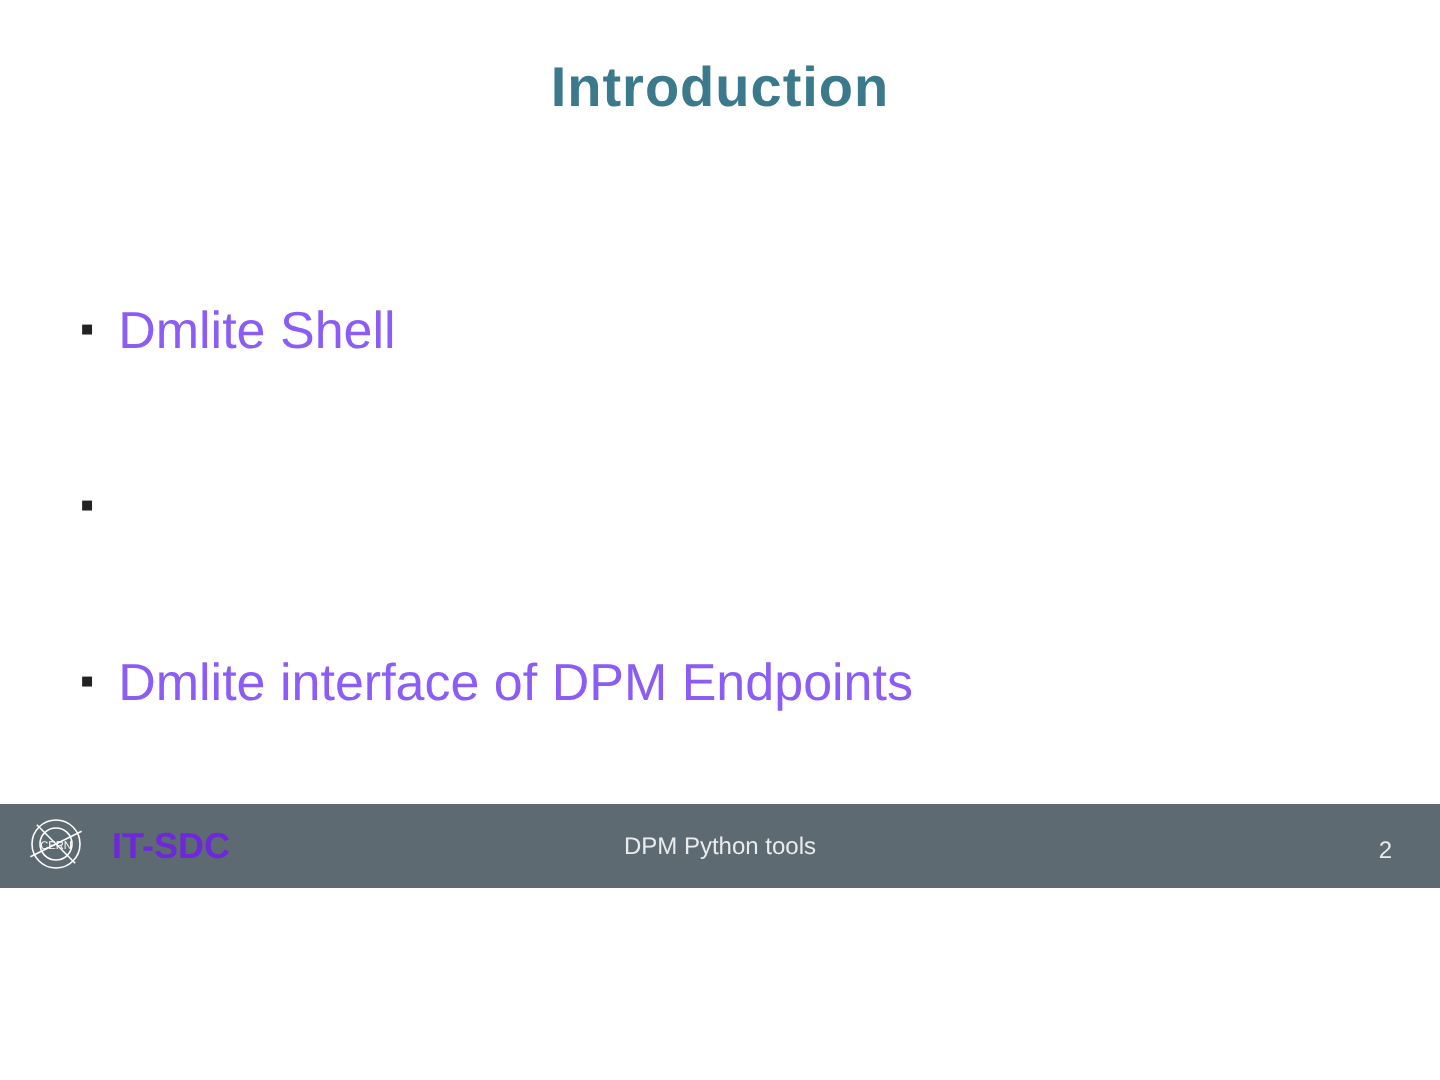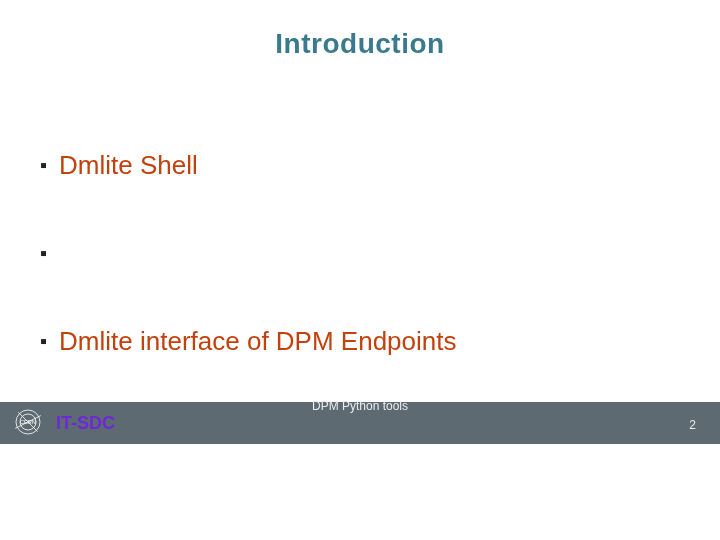--- a/index.html
+++ b/index.html
@@ -2,25 +2,25 @@
 <html><head>
 <meta charset="utf-8">
 <style>
   * { margin: 0; padding: 0; box-sizing: border-box; }
   html, body { width: 720px; height: 540px; font-family: Arial, Helvetica, sans-serif; background: #fff; }
   .slide { position: relative; width: 720px; height: 444px; background: #fff; overflow: hidden; }
   .title { position: absolute; top: 28px; left: 0; width: 100%; text-align: center; font-size: 28px; font-weight: bold; color: #3a7a8c; letter-spacing: 0.5px; }
   .bullets { position: absolute; top: 150px; left: 40px; right: 40px; }
   .bullet { display: flex; align-items: flex-start; margin-bottom: 58px; }
   .bullet-mark { color: #222; font-size: 20px; line-height: 30px; margin-right: 12px; }
-  .bullet-text { color: #c2410c; font-size: 26px; line-height: 30px; }
+  .bullet-text { color: #8b5cf6; font-size: 26px; line-height: 30px; }
   .footer { position: absolute; left: 0; right: 0; bottom: 0; height: 42px; background: #5e6a71; display: flex; align-items: center; }
   .logo { position: absolute; left: 12px; bottom: 6px; width: 32px; height: 32px; z-index: 2; }
   .itsdc { position: absolute; left: 56px; bottom: 10px; color: #6d28d9; font-weight: bold; font-size: 18px; z-index: 2; }
-  .footer-title { position: absolute; left: 0; right: 0; bottom: 17px; height: 42px; display: flex; align-items: center; justify-content: center; color: #e9ecef; font-size: 12px; z-index: 1; }
+  .footer-title { position: absolute; left: 0; right: 0; bottom: 0; height: 42px; display: flex; align-items: center; justify-content: center; color: #e9ecef; font-size: 12px; z-index: 1; }
   .page-num { position: absolute; right: 24px; bottom: 12px; color: #e9ecef; font-size: 12px; z-index: 2; }
 </style>
 </head>
 <body>
 
 <div class="slide">
   <h1 class="title">Introduction</h1>
 
   <div class="bullets">
     <div class="bullet">

